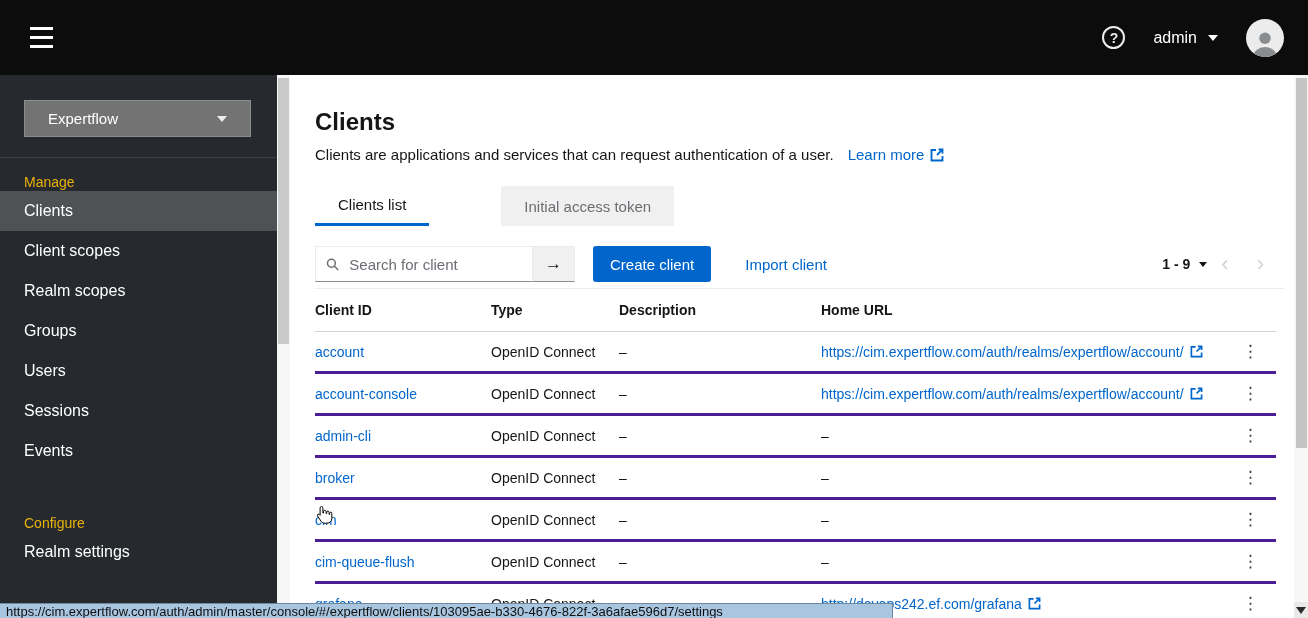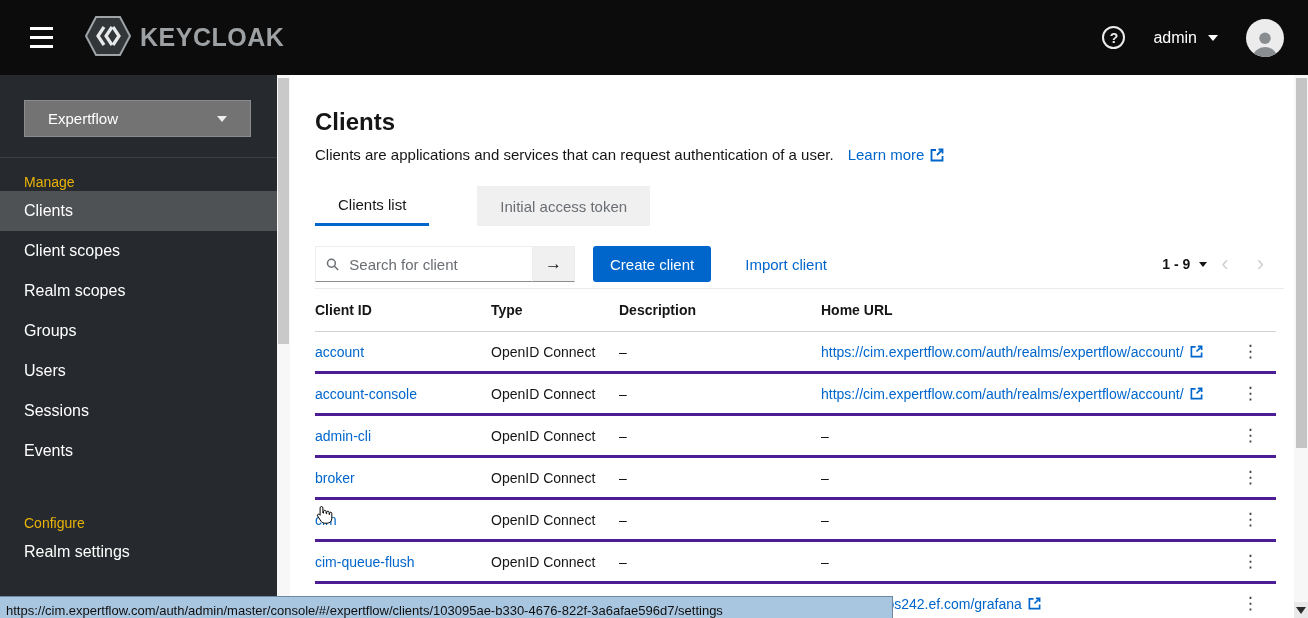--- a/index.html
+++ b/index.html
@@ -71,21 +71,21 @@
   .page-title { margin: 0; font-size: 24px; font-weight: 600; color: #151515; }
   .page-sub { margin-top: 10px; font-size: 15px; color: #151515; display: flex; align-items: center; gap: 14px; }
   .learn-more { color: #0066cc; text-decoration: none; display: inline-flex; align-items: center; gap: 6px; cursor: pointer; }
 
   .tabs { margin-top: 23px; display: flex; gap: 48px; }
   .tab {
     height: 40px; padding: 0 23px; display: flex; align-items: center;
     font-size: 15px; cursor: pointer;
   }
   .tab.active { color: #151515; border-bottom: 3px solid #0066cc; background: #fff; }
-  .tab.inactive { background: #f0f0f0; color: #6a6e73; }
+  .tab.inactive { background: #f0f0f0; color: #6a6e73; margin-left: 24px; }
 
   .toolbar {
     margin-top: 20px; display: flex; align-items: center; padding-bottom: 6px;
     border-bottom: 1px solid #ebebeb;
   }
   .search-box {
     display: flex; align-items: center; gap: 8px; width: 218px; height: 36px;
     border: 1px solid #ededed; border-bottom-color: #8a8d90; background: #fff; padding: 0 10px;
   }
   .search-box input {
@@ -130,49 +130,38 @@
   }
   .main-scrollbar .thumb { position: absolute; top: 3px; left: 1.5px; width: 11px; height: 370px; background: #c4c4c4; }
   .scroll-down-btn {
     position: absolute; bottom: 0; left: 0; width: 14px; height: 16px; background: #e9e9e9;
     border: none; cursor: pointer; display: flex; align-items: center; justify-content: center; padding: 0;
   }
   .scroll-down-btn .tri { width: 0; height: 0; border-left: 5px solid transparent; border-right: 5px solid transparent; border-top: 7px solid #2b2b2b; }
 
   
   .status-bar {
-    position: absolute; left: 0; bottom: 0; width: 893px; height: 22px;
+    position: absolute; left: 0; bottom: 0; width: 893px; height: 15px;
     background: #a9c6e1; border: 1px solid #6f88a0; border-left: none; border-bottom: none;
-    display: flex; align-items: flex-end; padding: 0 6px;
+    display: flex; align-items: center; padding: 0 6px;
     font-size: 13px; color: #0f0f0f; white-space: nowrap; overflow: hidden;
   }
 
   
   .mouse-cursor { position: absolute; left: 316px; top: 505px; z-index: 20; }
 </style>
 </head>
 <body>
 
 <header class="masthead">
   <button class="hamburger">
     <span></span>
     <span></span>
     <span></span>
   </button>
-  <div class="brand">
-    <span>
-      <svg width="46" height="40" viewBox="0 0 46 40">
-        <polygon points="11,1 35,1 45,20 35,39 11,39 1,20" fill="#333638" stroke="#9fa3a6" stroke-width="2"></polygon>
-        <path d="M19 11 L13 20 L19 29" stroke="#e9e9e9" stroke-width="3.2" fill="none"></path>
-        <path d="M27 11 L21 20 L27 29" stroke="#e9e9e9" stroke-width="3.2" fill="none"></path>
-        <path d="M28 11 L34 20 L28 29" stroke="#e9e9e9" stroke-width="3.2" fill="none"></path>
-      </svg>
-    </span>
-    <span class="brand-text">KEYCLOAK</span>
-  </div>
   <div class="masthead-right">
     <div class="help-icon">?</div>
     <div class="user-menu">
       <span>admin</span>
       <span class="caret-down"></span>
     </div>
     <div class="avatar">
       <svg width="30" height="30" viewBox="0 0 24 24">
         <circle cx="12" cy="9" r="4.6" fill="#8a8d90"></circle>
         <path d="M2.5 24 a9.5 8 0 0 1 19 0 Z" fill="#8a8d90"></path>

